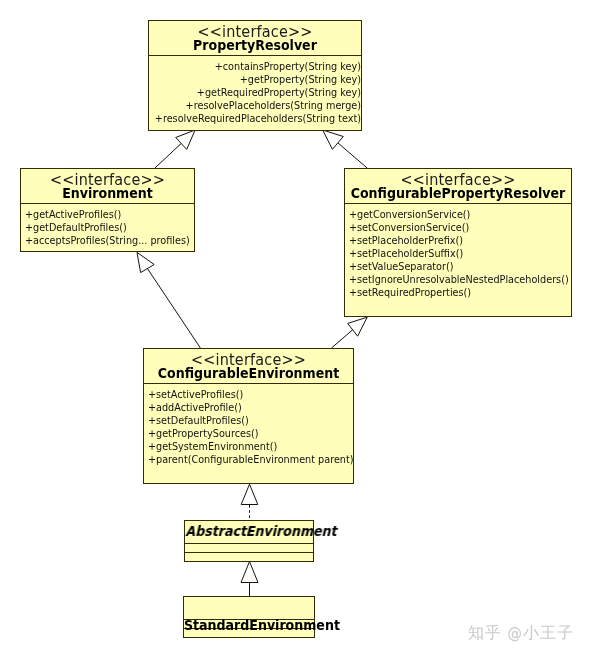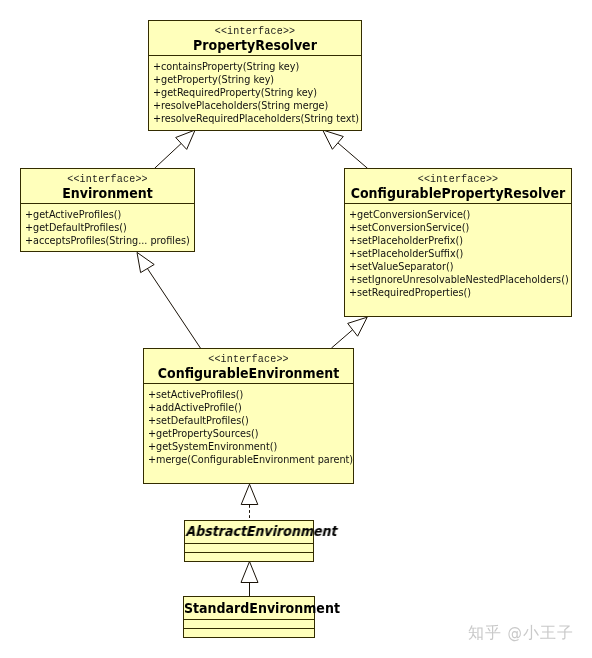--- a/index.html
+++ b/index.html
@@ -3,21 +3,21 @@
 <meta charset="utf-8">
 <title>UML</title>
 <style>
   html,body{margin:0;padding:0;}
   body{width:592px;height:658px;background:#ffffff;overflow:hidden;
        font-family:"DejaVu Sans",sans-serif;font-stretch:condensed;
        -webkit-font-smoothing:antialiased;}
   #canvas{position:relative;width:592px;height:658px;}
   .uml-box{position:absolute;background:#ffffbb;border:1px solid #332c00;box-sizing:border-box;}
   .uml-head{text-align:center;box-sizing:border-box;}
-  .stereo{font-size:10px;color:#1a1a1a;line-height:13px;letter-spacing:0.2px;transform:translateZ(0);font-family:Liberation Mono, monospace;}
+  .stereo{font-size:16px;color:#1a1a1a;line-height:13px;letter-spacing:0.2px;transform:translateZ(0);}
   .cname{font-size:14px;font-weight:bold;color:#000;line-height:14px;transform:translateZ(0);}
   .cname.abstract{font-style:italic;transform:translateZ(0) skewX(-3.5deg) translateX(1.5px);}
   .sep{border-top:1px solid #332c00;}
   .uml-ops{box-sizing:border-box;padding:4.4px 0 0 3.9px;}
   .op{font-size:10.75px;color:#111;line-height:13px;white-space:nowrap;transform:translateZ(0);}
   .empty-sec{box-sizing:border-box;}
   #links{position:absolute;left:0;top:0;width:592px;height:658px;}
   .wm{position:absolute;color:#c9c9c9;font-size:16px;letter-spacing:1px;transform:translateZ(0);}
 </style>
 </head>
@@ -46,21 +46,21 @@
       <line x1="249.5" y1="582.5" x2="249.5" y2="596.5"></line>
       <polygon points="249.5,561.5 241,582.5 258,582.5" fill="#ffffff" stroke="#1a1208"></polygon>
     </g>
   </svg>
 
   <div class="uml-box" style="left:148px;top:20px;width:214px;height:111px;">
     <div class="uml-head" style="height:34px;padding-top:4px;">
       <div class="stereo">&lt;&lt;interface&gt;&gt;</div>
       <div class="cname">PropertyResolver</div>
     </div>
-    <div class="uml-ops sep" style="height:75px;">
+    <div class="uml-ops sep" style="height:75px;text-align:right;">
       <div class="op">+containsProperty(String key)</div>
       <div class="op">+getProperty(String key)</div>
       <div class="op">+getRequiredProperty(String key)</div>
       <div class="op">+resolvePlaceholders(String merge)</div>
       <div class="op">+resolveRequiredPlaceholders(String text)</div>
     </div>
   </div>
 
   <div class="uml-box" style="left:20px;top:168px;width:175px;height:84px;">
     <div class="uml-head" style="height:34px;padding-top:4px;">
@@ -94,34 +94,34 @@
     <div class="uml-head" style="height:34px;padding-top:4px;">
       <div class="stereo">&lt;&lt;interface&gt;&gt;</div>
       <div class="cname">ConfigurableEnvironment</div>
     </div>
     <div class="uml-ops sep" style="height:100px;">
       <div class="op">+setActiveProfiles()</div>
       <div class="op">+addActiveProfile()</div>
       <div class="op">+setDefaultProfiles()</div>
       <div class="op">+getPropertySources()</div>
       <div class="op">+getSystemEnvironment()</div>
-      <div class="op">+merge(ConfigurableEnvironment parent)</div>
+      <div class="op">+parent(ConfigurableEnvironment parent)</div>
     </div>
   </div>
 
   <div class="uml-box" style="left:184px;top:520px;width:130px;height:42px;">
     <div class="uml-head" style="height:22px;padding-top:3px;">
       <div class="cname abstract">AbstractEnvironment</div>
     </div>
     <div class="empty-sec sep" style="height:9px;"></div>
     <div class="empty-sec sep" style="height:10px;"></div>
   </div>
 
   <div class="uml-box" style="left:183px;top:596px;width:132px;height:42px;">
-    <div class="uml-head" style="height:22px;padding-top:4px;">
+    <div class="uml-head" style="height:22px;padding-top:21px;">
       <div class="cname">StandardEnvironment</div>
     </div>
     <div class="empty-sec sep" style="height:9px;"></div>
     <div class="empty-sec sep" style="height:9px;"></div>
   </div>
 
   <div class="wm" style="left:468px;top:623px;">知乎 @小王子</div>
 </div>
 
 </body></html>

